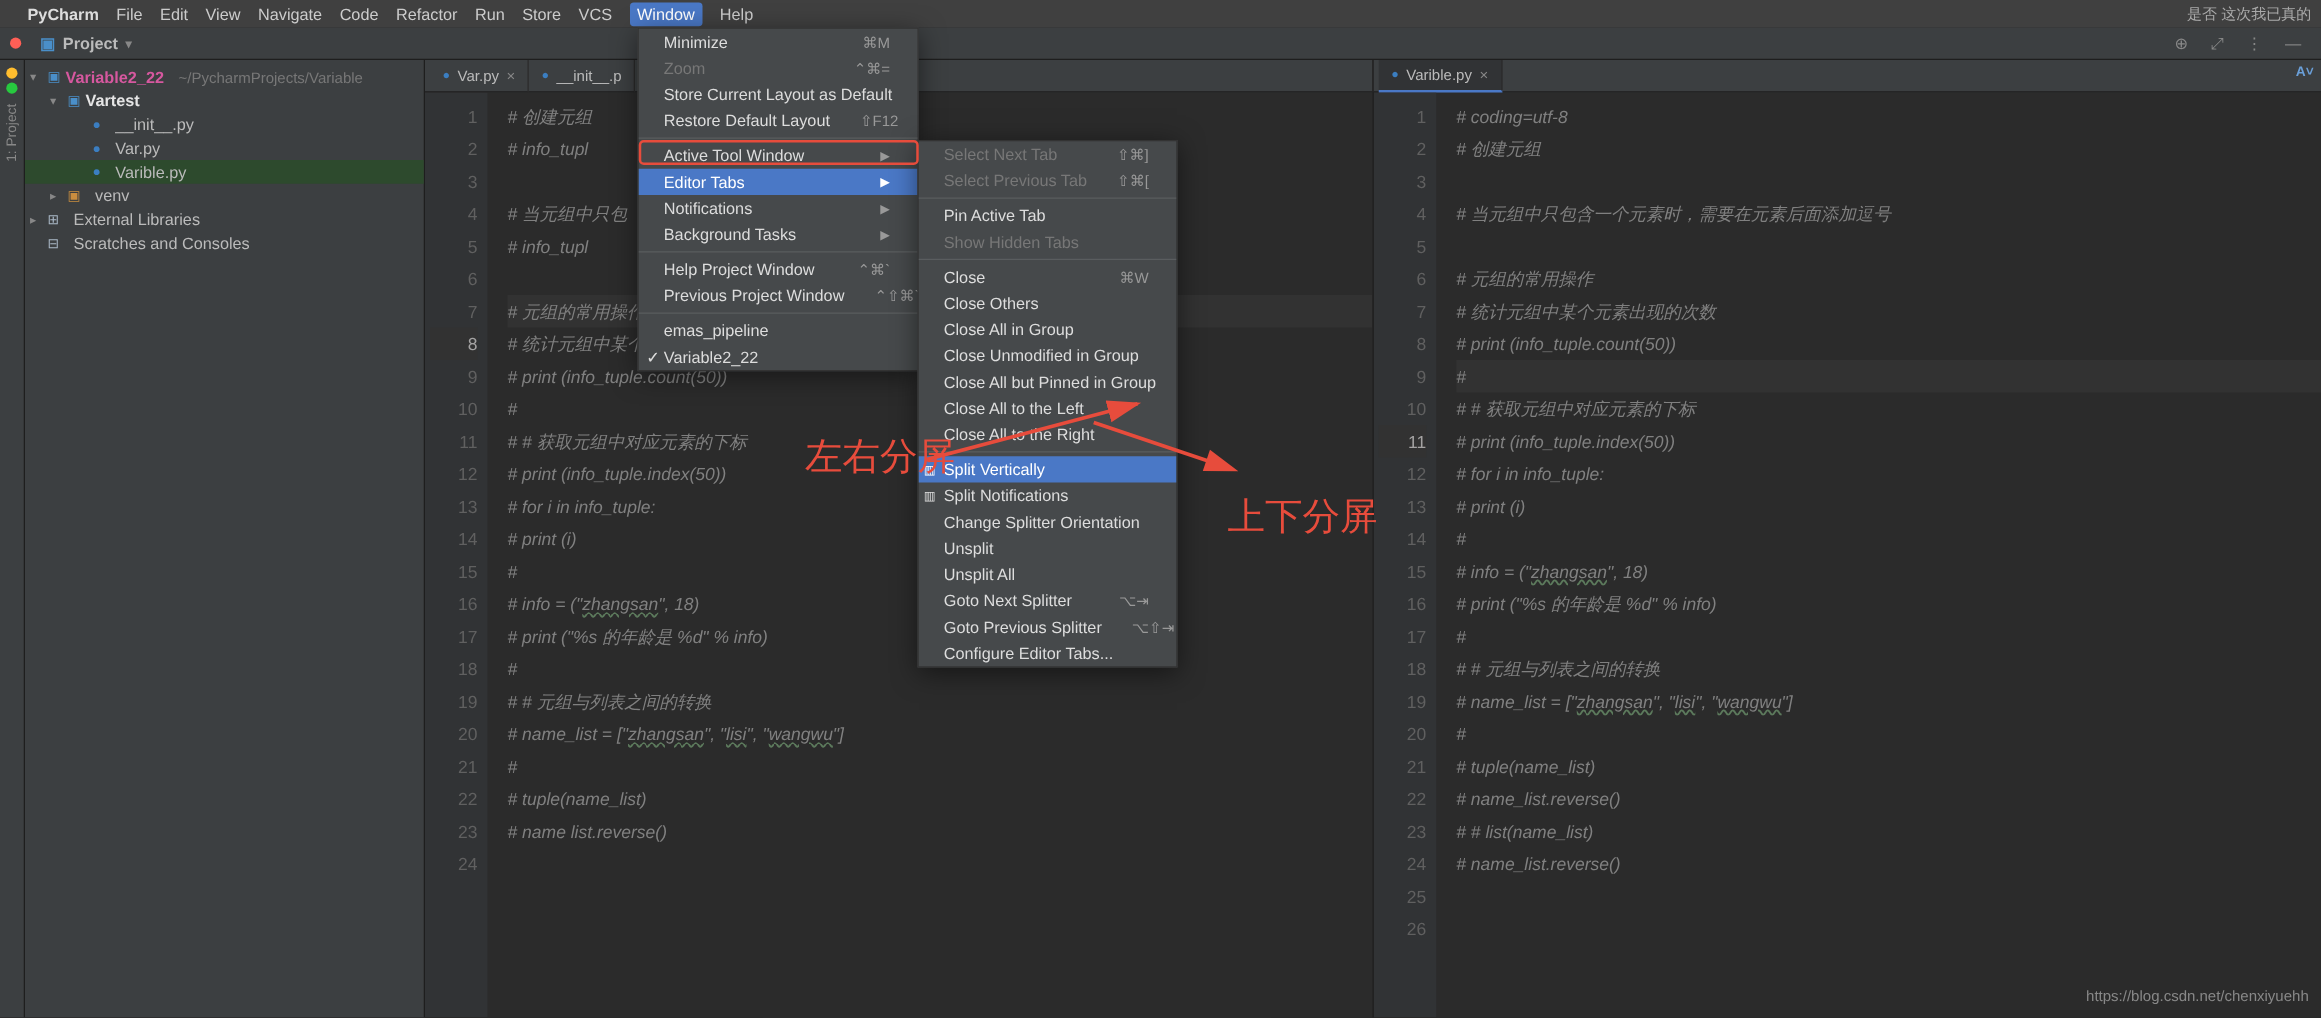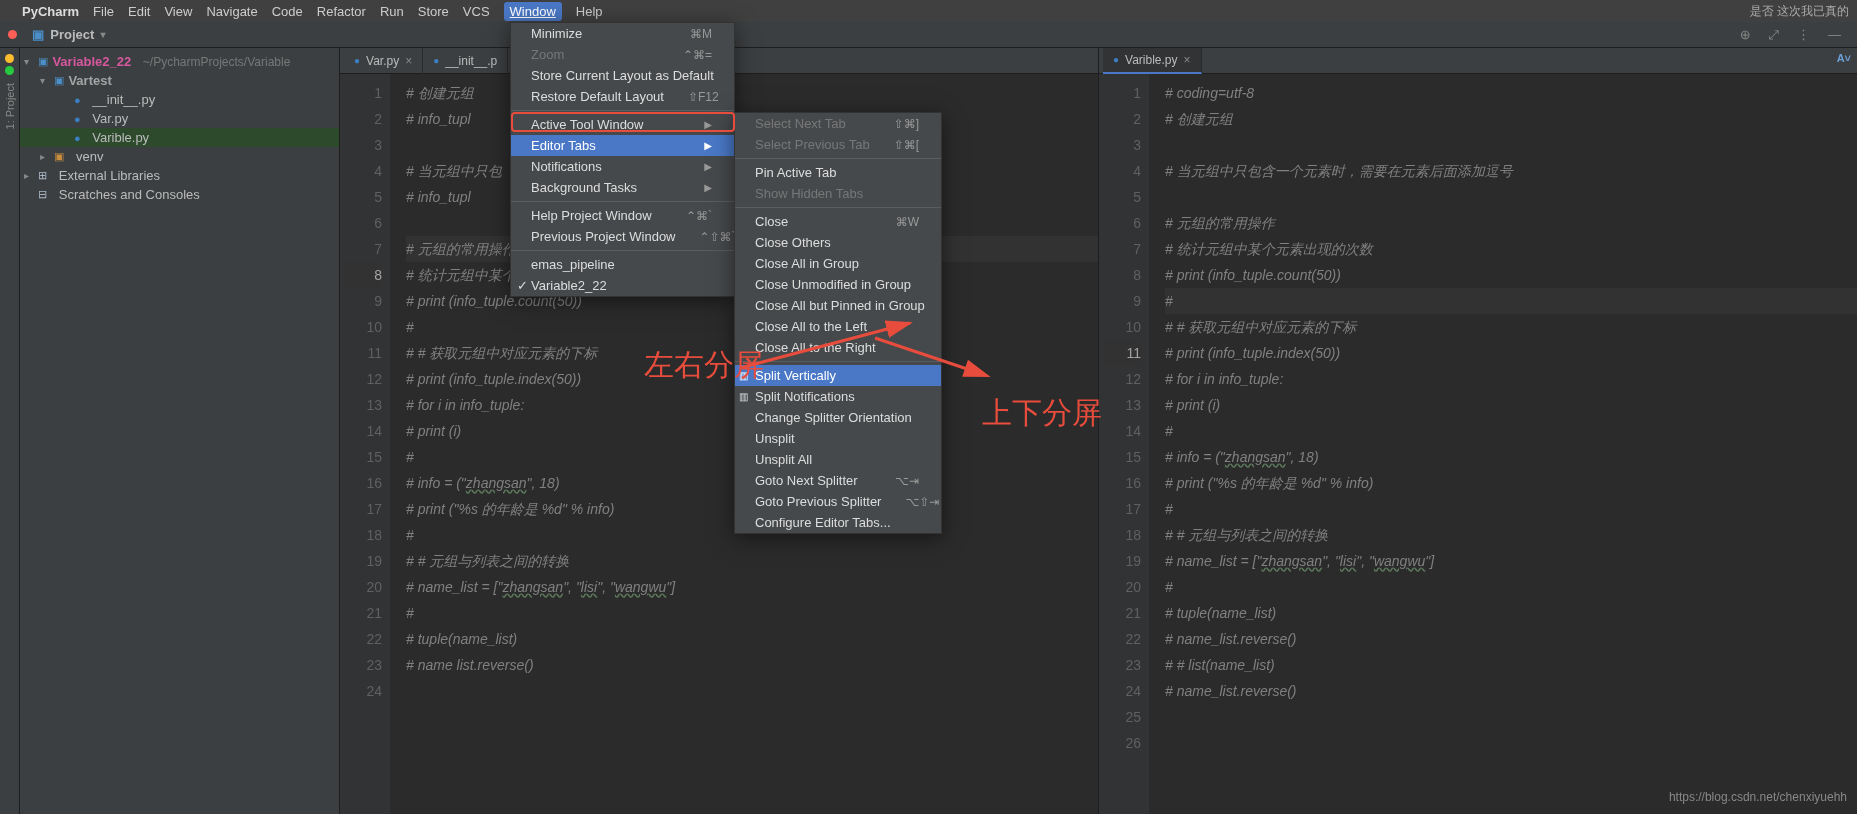--- a/index.html
+++ b/index.html
@@ -1,34 +1,34 @@
 <!DOCTYPE html>
 <html><head>
 <meta charset="utf-8">
 <style>
 * { margin: 0; padding: 0; box-sizing: border-box; font-family: -apple-system, "Helvetica Neue", Arial, sans-serif; }
 body { background: #2b2b2b; color: #bbb; font-size: 13px; overflow: hidden; width: 1857px; height: 814px; position: relative; }
 .menubar { background: #404040; height: 22px; display: flex; align-items: center; padding: 0 8px; gap: 14px; color: #ccc; font-size: 13px; }
 .menubar .apple { color: #fff; font-size: 15px; }
 .menubar .appname { font-weight: bold; color: #ddd; }
 .menubar span { cursor: default; }
-.menubar span.active { background: #4a78c6; color: #fff; padding: 2px 6px; border-radius: 3px; text-decoration: underline; }
+.menubar span.active { background: #4a78c6; color: #fff; padding: 2px 6px; border-radius: 3px; }
 .menubar .right { margin-left: auto; color: #aaa; font-size: 12px; }
 .topbar { background: #3c3f41; height: 26px; display: flex; align-items: center; border-bottom: 1px solid #1e1e1e; }
 .topbar .proj { display:flex; align-items:center; gap:6px; padding:0 12px; color:#bbb; font-weight:bold; }
 .topbar .proj .chev { color:#888; font-size:10px; }
 .topbar .tbicons { margin-left:auto; display:flex; gap:18px; padding-right:16px; color:#888; }
 .main { display:flex; height: calc(100% - 48px); }
 .sidebar-rail { width:20px; background:#3c3f41; border-right:1px solid #1e1e1e; display:flex; flex-direction:column; align-items:center; padding-top:6px; color:#888; }
 .sidebar-rail .vlabel { writing-mode: vertical-rl; transform: rotate(180deg); font-size:11px; margin-top:8px; }
 .tree { width:320px; background:#3c3f41; border-right:1px solid #1e1e1e; padding:4px 0; font-size:13px; }
 .tree .row { display:flex; align-items:center; gap:4px; padding:2px 4px; white-space:nowrap; }
 .tree .ind1 { padding-left:20px; } .tree .ind2 { padding-left:40px; }
 .tree .chev { color:#888; width:10px; font-size:10px; display:inline-block; }
-.tree .dir { color:#a3a3a3; }
+.tree .dir { color:#e5e5e5; }
 .tree .dir.bold { font-weight:bold; }
 .tree .pink { color:#d6589f; font-weight:bold; }
 .tree .path { color:#777; font-size:12px; }
 .tree .pyico { color:#3b7ec1; font-size:11px; }
 .tree .selected { background:#2d4a2d; }
 .tree .dirico { color:#c98d3f; font-size:11px; }
 .tree .dirico.blue { color:#4a8fc9; }
 .tree .libico { color:#a9b7c6; font-size:11px; }
 .editors { flex:1; display:flex; }
 .pane { flex:1; background:#2b2b2b; display:flex; flex-direction:column; position:relative; border-left:1px solid #1e1e1e; }

